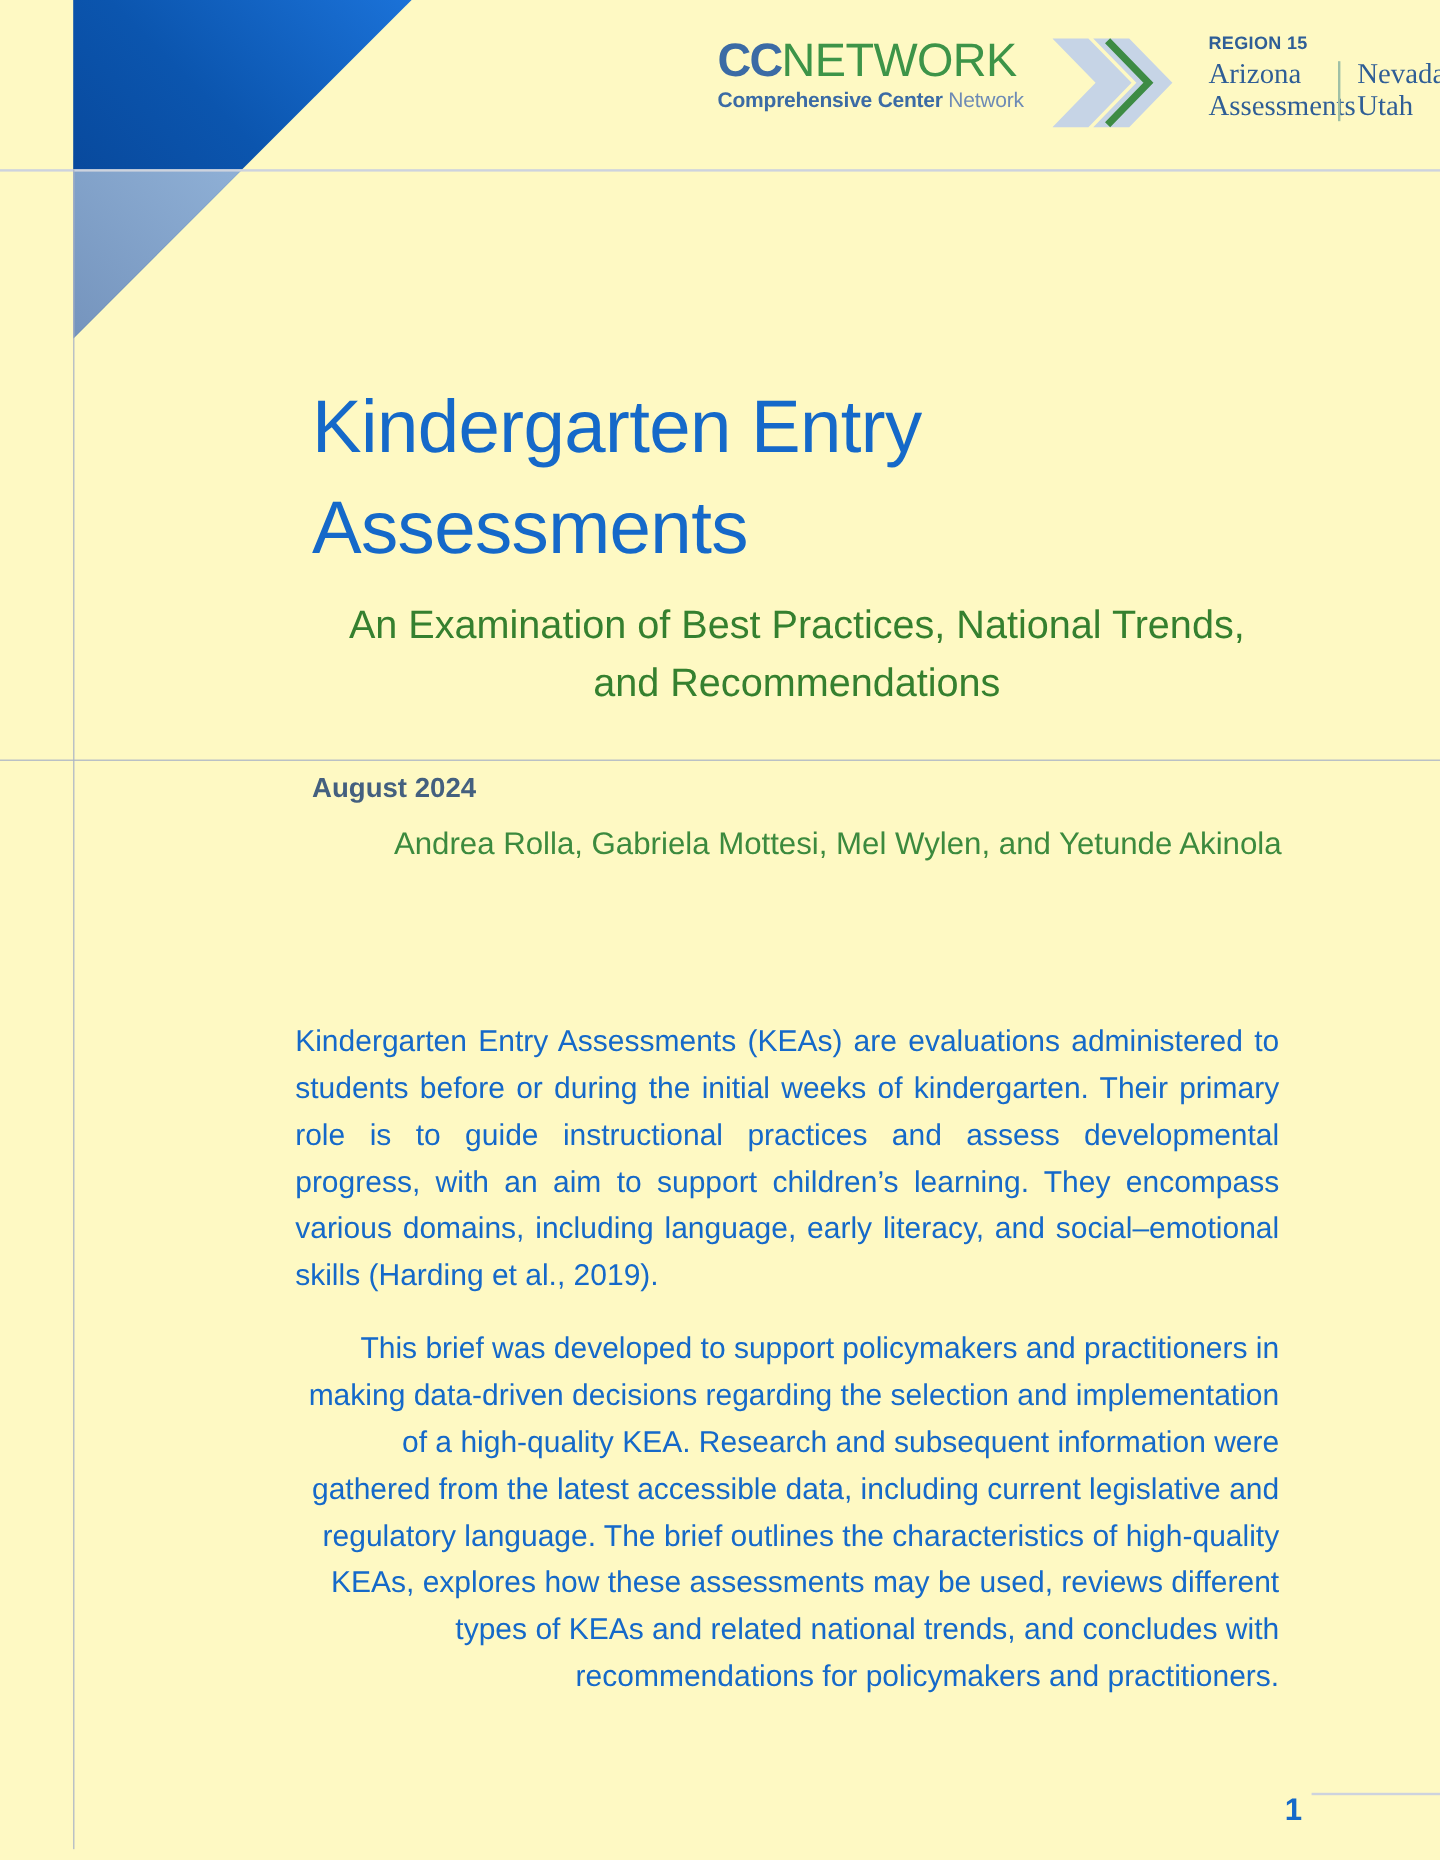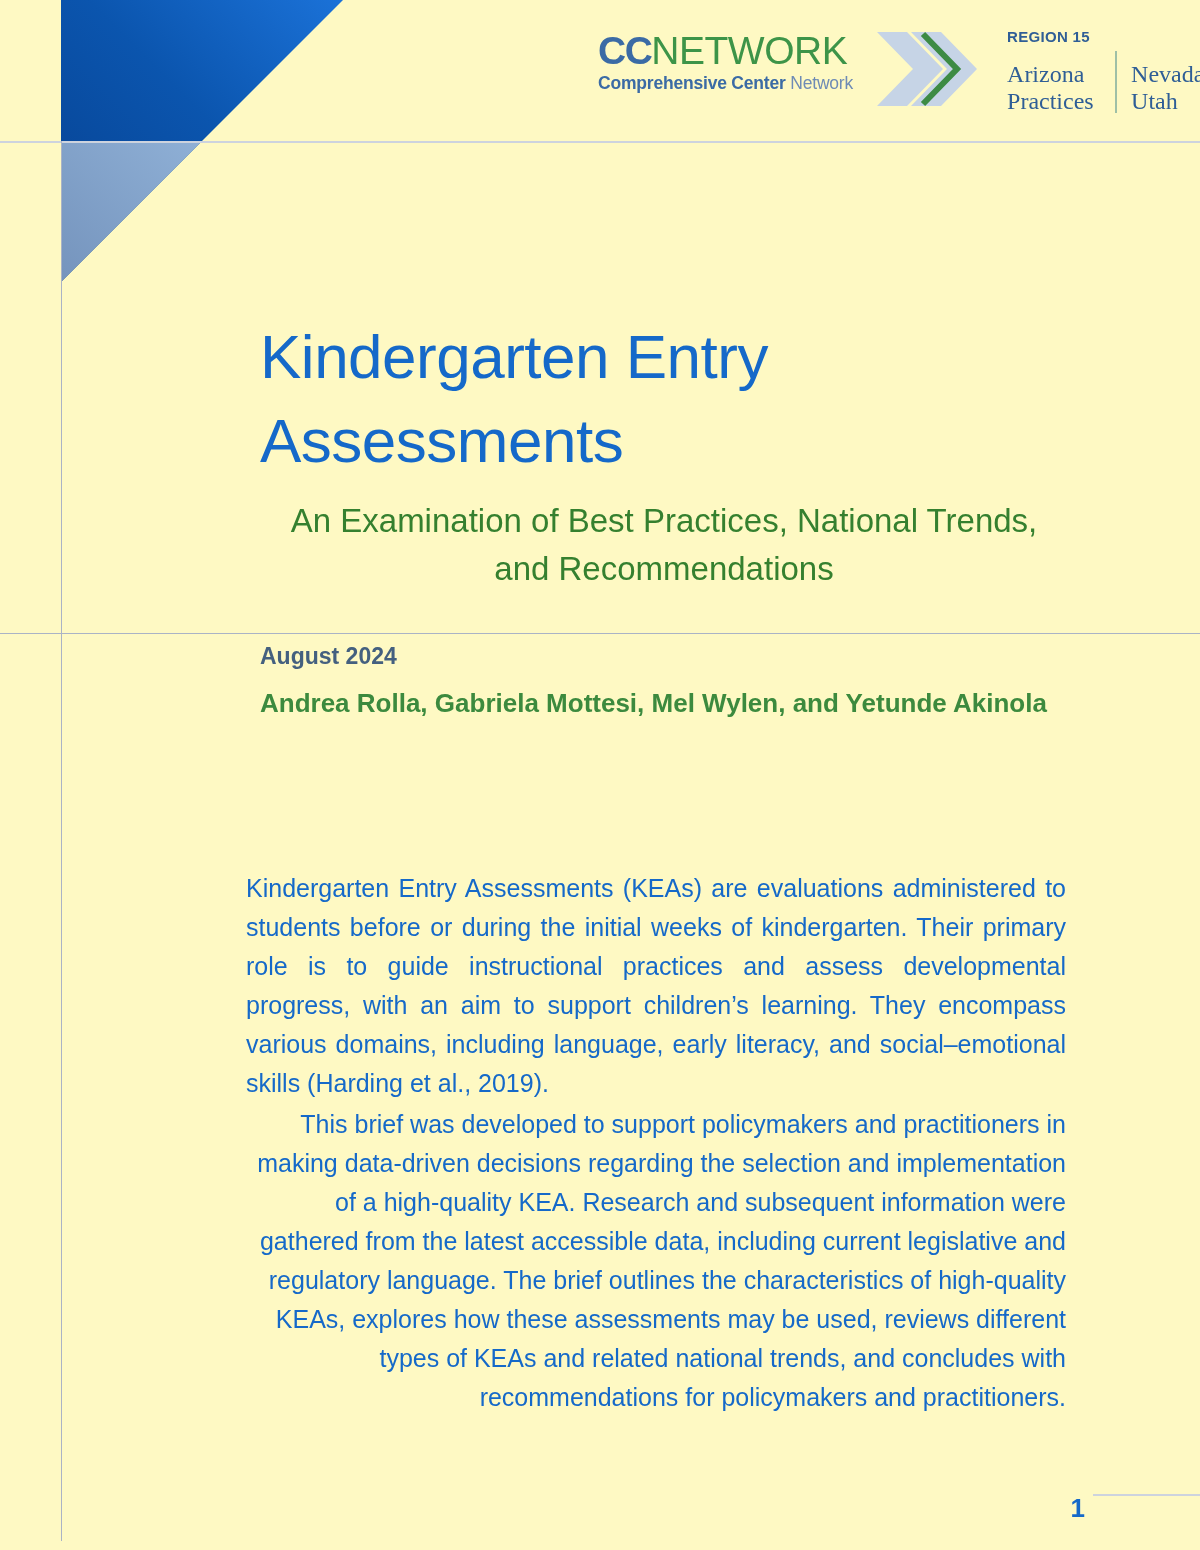--- a/index.html
+++ b/index.html
@@ -138,21 +138,20 @@
   .region-states {
     display: flex;
     align-items: flex-start;
   }
   .state-col {
     font-family: "Liberation Serif", serif;
     font-size: 24px;
     line-height: 27px;
     color: #2f5e96;
     white-space: nowrap;
-    margin-top: 12px;
   }
   .state-col.col-a { width: 108px; }
   .state-sep {
     width: 2px;
     align-self: stretch;
     background: #9fc0a6;
     margin: 2px 14px 2px 0;
   }
 
   
@@ -191,39 +190,40 @@
     font-weight: bold;
     font-size: 23px;
     line-height: 28px;
     color: #44607f;
   }
   .doc-authors {
     position: absolute;
     left: 260px;
     top: 684px;
     width: 808px;
-    font-family: "Liberation Sans", sans-serif;
-    font-weight: bold;
+    text-align: right;
+    font-family: "Liberation Sans", sans-serif;
+    font-weight: normal;
     font-size: 26px;
     line-height: 38px;
     color: #3c8a3e;
   }
 
   
   .body-p {
     position: absolute;
     left: 246px;
     width: 820px;
     font-family: "Liberation Sans", sans-serif;
     font-size: 25px;
     line-height: 39px;
     color: #1569c9;
   }
   .body-p.p1 {
-    top: 844px;
+    top: 824px;
     text-align: justify;
     text-justify: inter-word;
   }
   .body-p.p2 {
     top: 1080px;
     text-align: right;
   }
 
   
   .page-number {
@@ -277,21 +277,21 @@
         <polygon points="34,2 64,2 100,39 64,76 34,76 70,39" fill="#c6d4e6"></polygon>
         <polyline points="46,4 80,39 46,74" fill="none" stroke="#3d8b44" stroke-width="6"></polyline>
       </svg>
     </div>
 
     <div class="region-block">
       <div class="region-label">REGION 15</div>
       <div class="region-states">
         <div class="state-col col-a">
           <div>Arizona</div>
-          <div>Practices</div>
+          <div>Assessments</div>
         </div>
         <div class="state-sep"></div>
         <div class="state-col col-b">
           <div>Nevada</div>
           <div>Utah</div>
         </div>
       </div>
     </div>
 
   </div>

